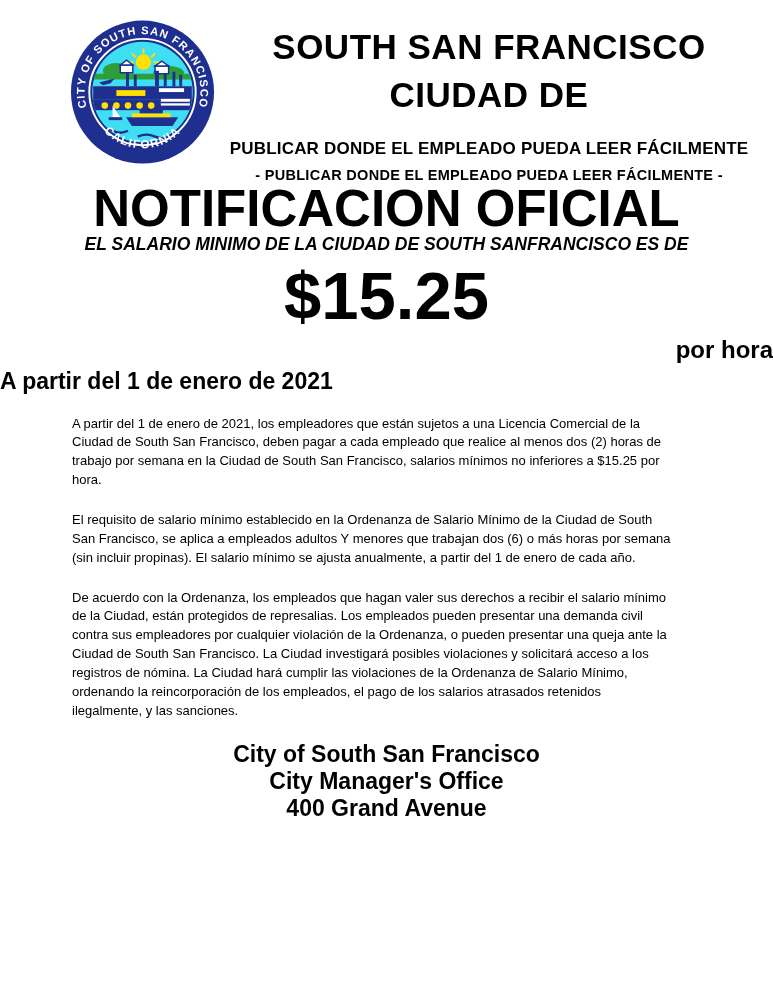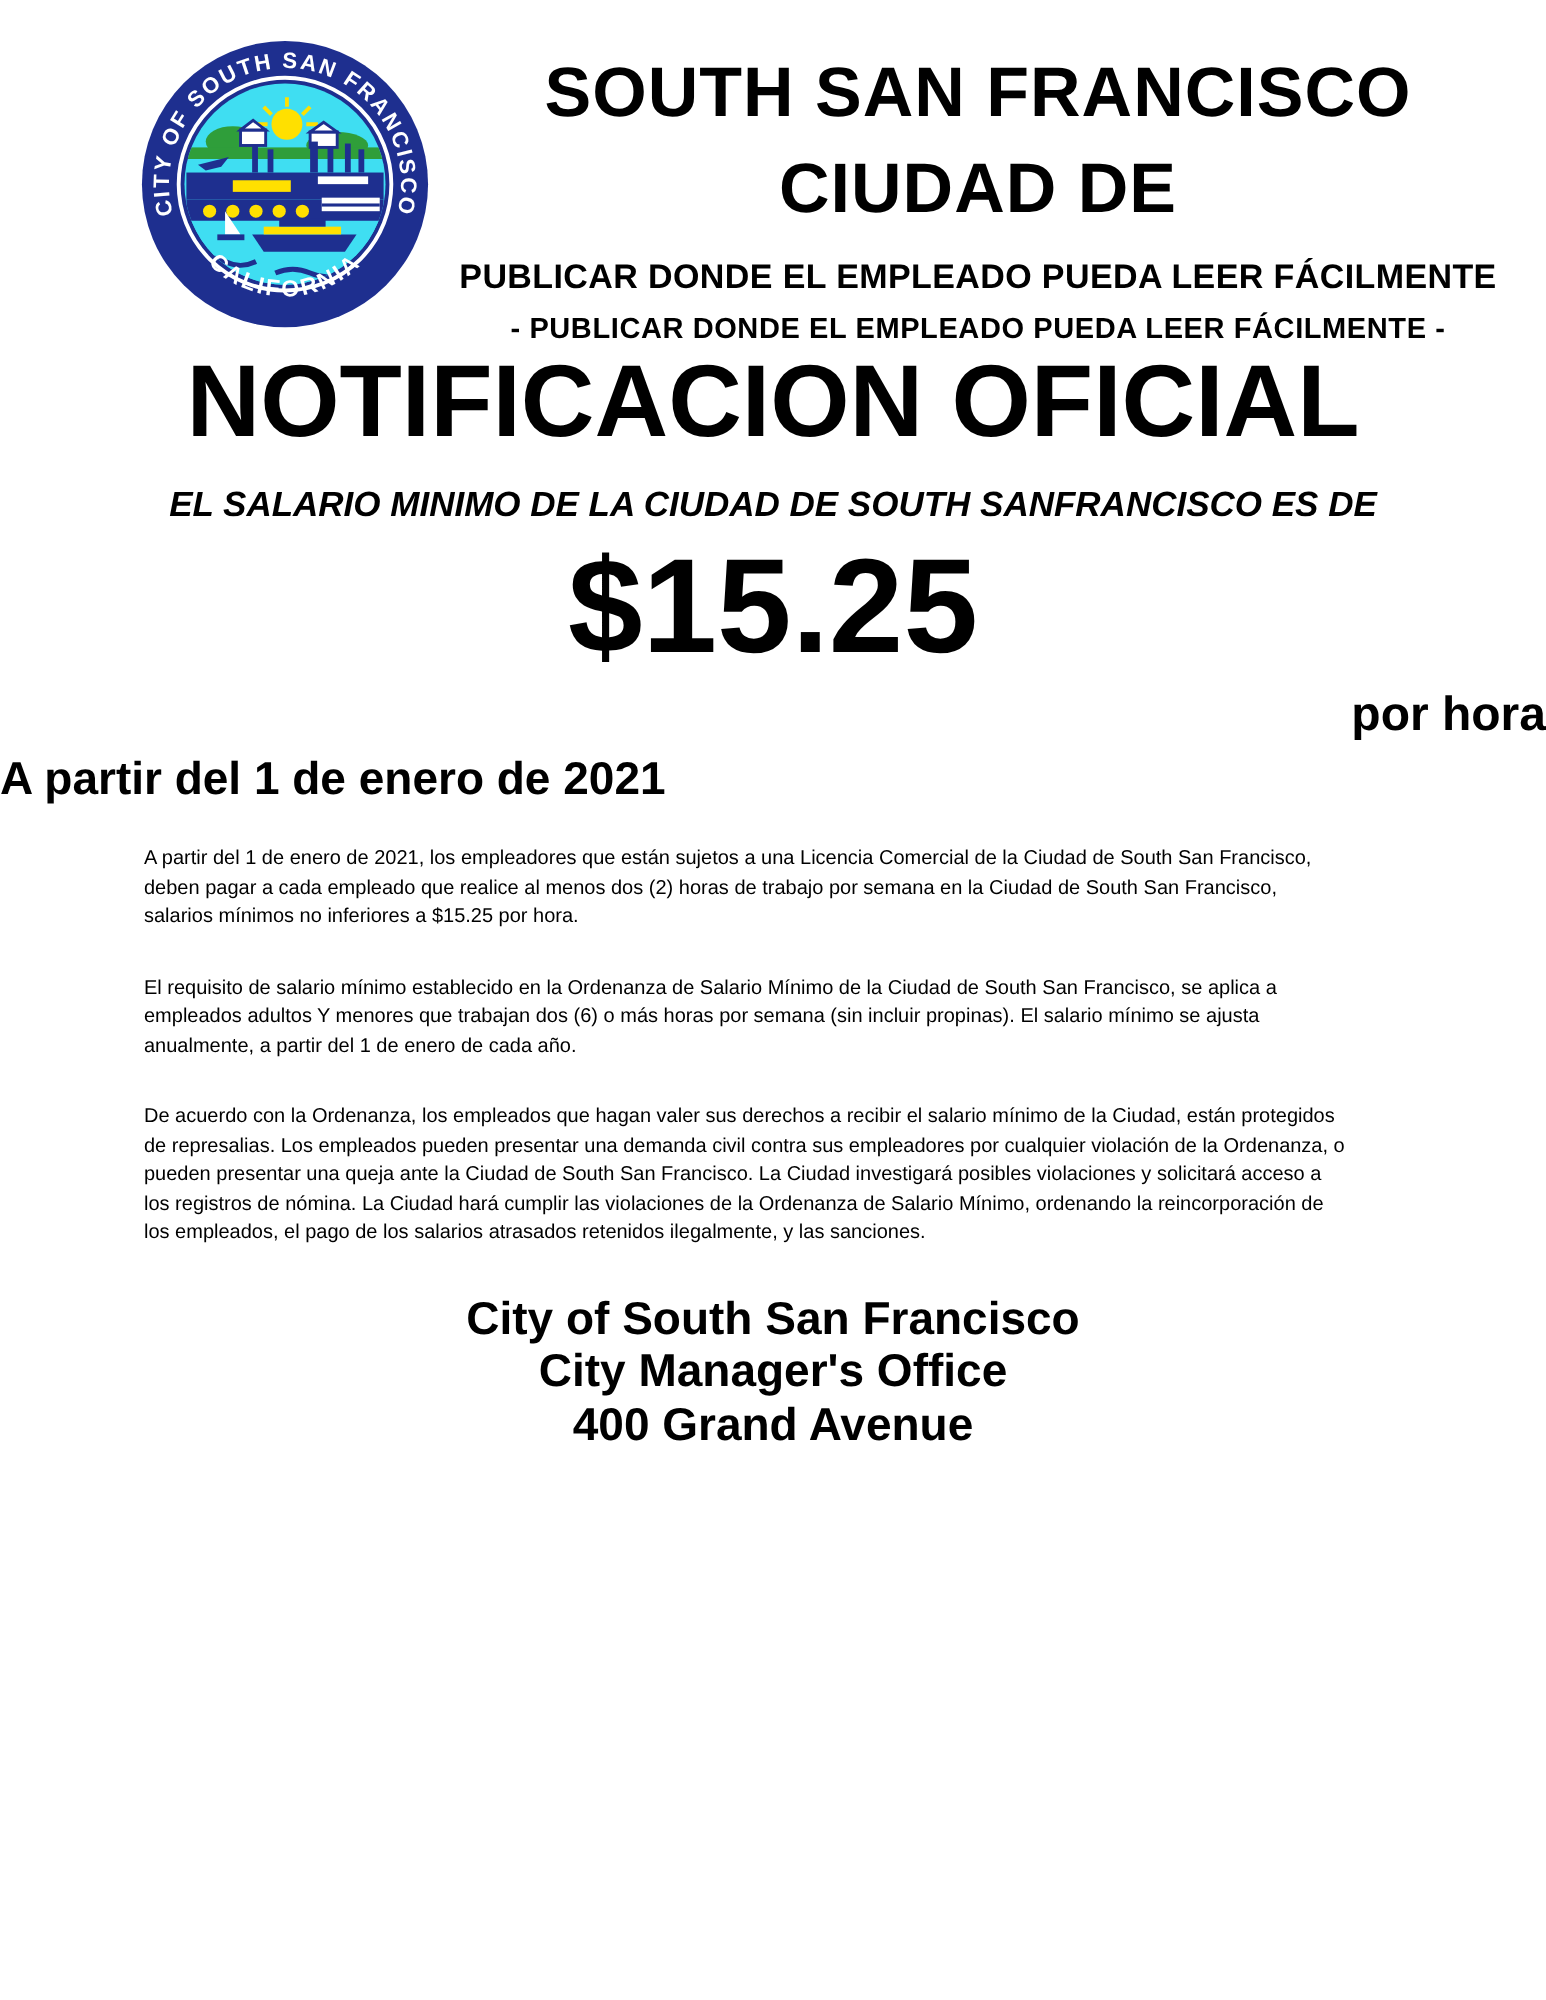--- a/index.html
+++ b/index.html
@@ -33,21 +33,21 @@
   }
   .title-line {
     font-size: 35px;
     font-weight: bold;
     letter-spacing: 0.5px;
     line-height: 1.38;
   }
   .subtitle-1 {
     font-size: 17px;
     font-weight: bold;
-    margin-top: 9px;
+    margin-top: 19px;
     letter-spacing: 0.2px;
   }
   .subtitle-2 {
     font-size: 14.5px;
     font-weight: bold;
     margin-top: 8px;
     letter-spacing: 0.3px;
   }
   
   .notice-heading {
@@ -55,21 +55,21 @@
     font-size: 51px;
     font-weight: bold;
     letter-spacing: 0px;
     line-height: 1.0;
   }
   .notice-subheading {
     text-align: center;
     font-size: 17.5px;
     font-weight: bold;
     font-style: italic;
-    margin-top: 16px;
+    margin-top: 0;
   }
   .wage {
     text-align: center;
     font-size: 67px;
     font-weight: bold;
     margin-top: 7px;
     line-height: 1.0;
   }
   .per-hour {
     text-align: right;
@@ -80,21 +80,21 @@
   .effective {
     text-align: left;
     font-size: 23px;
     font-weight: bold;
     margin-top: 4px;
   }
   
   .body-text {
     padding: 0 100px 0 72px;
     margin-top: 20px;
-    font-size: 10px;
+    font-size: 13px;
     line-height: 1.45;
   }
   .body-text p {
     margin: 0 0 21px 0;
   }
   
   .contact-block {
     text-align: center;
     font-size: 23px;
     font-weight: bold;

